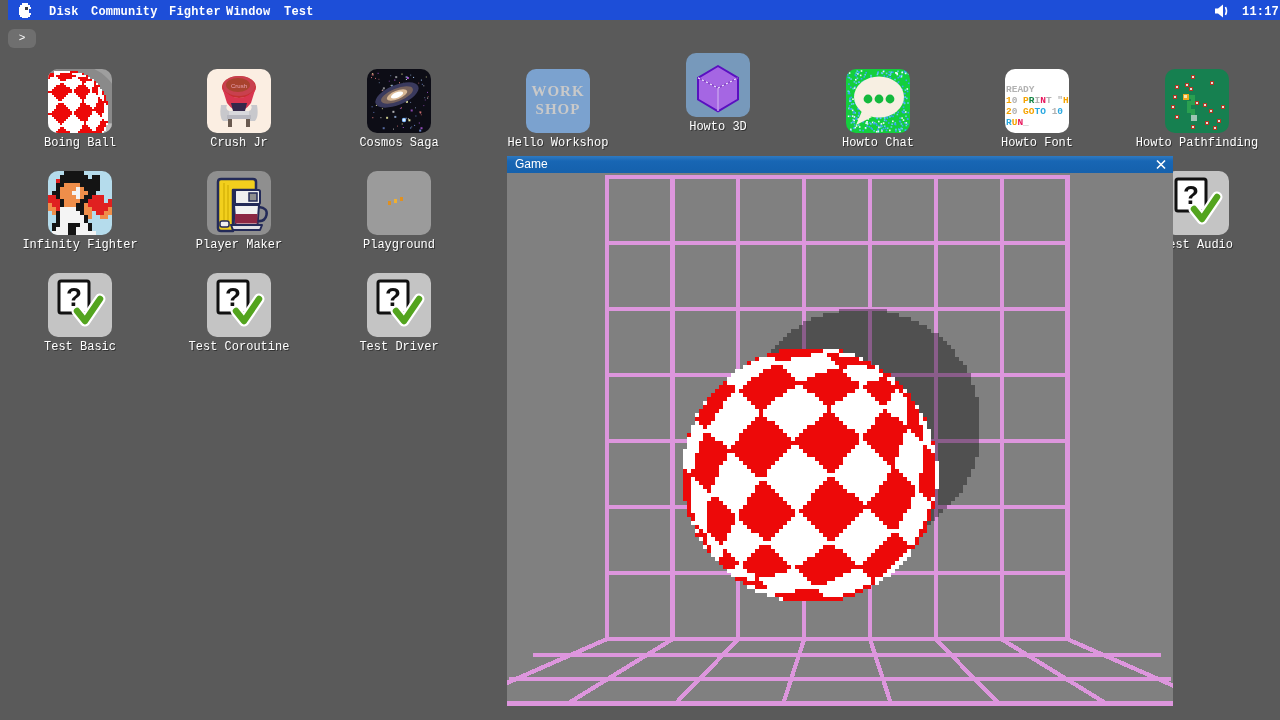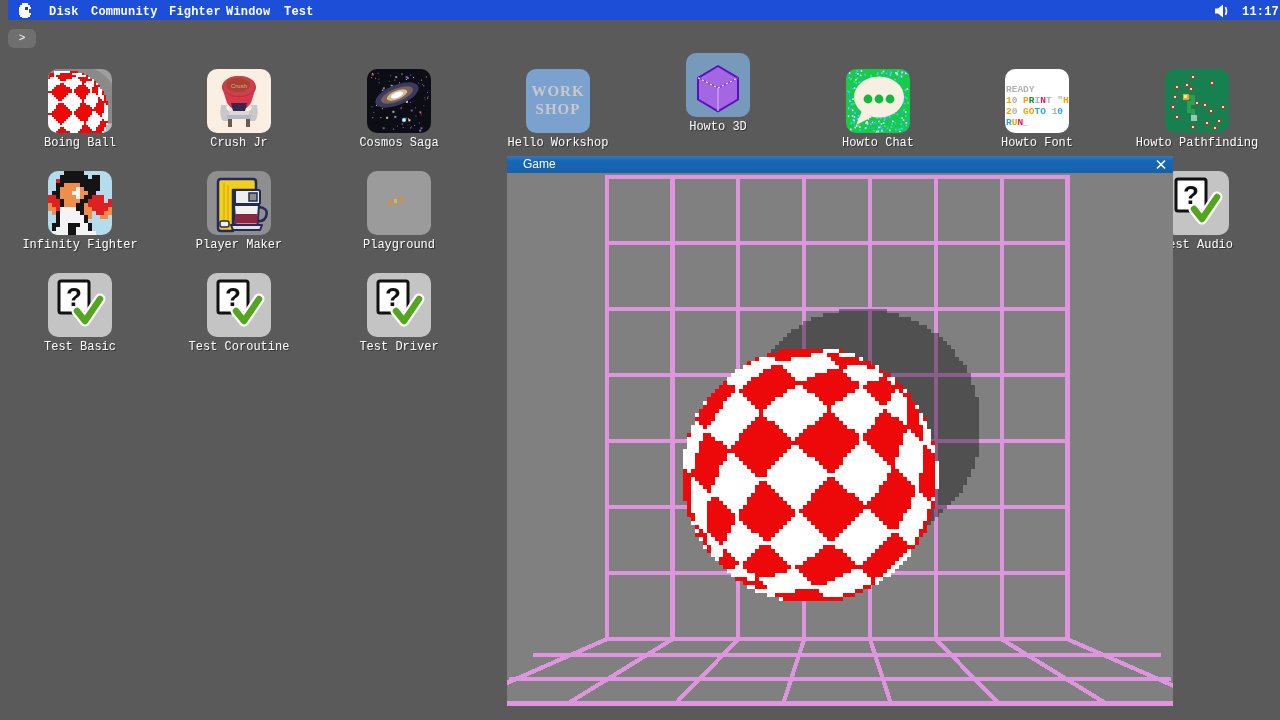--- a/index.html
+++ b/index.html
@@ -2,21 +2,21 @@
 <html><head><meta charset="utf-8"><style>
 *{margin:0;padding:0;box-sizing:border-box}
 html,body{width:1280px;height:720px;overflow:hidden;background:#5a5a5a;font-family:"Liberation Mono",monospace}
 #bar{position:absolute;left:8px;top:0;width:1280px;height:20px;background:#1d4ed8;z-index:5}
 .mi{position:absolute;top:5px;font-size:12px;font-weight:bold;color:#fff;letter-spacing:0.2px}
 #prompt{position:absolute;left:8px;top:29px;width:28px;height:19px;background:#6f6f6f;border-radius:6px;color:#fff;font-size:11px;text-align:center;line-height:19px}
 .icon{position:absolute;width:84px;height:64px;z-index:1}
 .icon svg{display:block}
 .lbl{position:absolute;top:67px;left:32px;transform:translateX(-50%);white-space:nowrap;font-size:12px;font-weight:normal;color:#fff;text-shadow:1px 1px 0 rgba(40,40,40,0.8)}
 #win{position:absolute;left:507px;top:156px;width:666px;height:550px;z-index:3}
-#tbar{height:17px;background:linear-gradient(#2e7ac2,#1866b4 30%,#1561ac);color:#fff;font-family:"Liberation Sans",sans-serif;font-size:12px;line-height:17px;padding-left:16px;position:relative}
+#tbar{height:17px;background:linear-gradient(#2e7ac2,#1866b4 30%,#1561ac);color:#fff;font-family:"Liberation Sans",sans-serif;font-size:12px;line-height:17px;padding-left:8px;position:relative}
 #tx{position:absolute;right:4px;top:1px;width:16px;height:15px}
 </style></head>
 <body>
 <div id="bar">
     <div style="position:absolute;left:10px;top:2.5px"><svg width="16" height="16" viewBox="0 0 16 16" shape-rendering="crispEdges">
         <rect x="4" y="0" width="6" height="2" fill="#fff"></rect>
         <rect x="2" y="2" width="10" height="2" fill="#fff"></rect>
         <rect x="1" y="4" width="12" height="2" fill="#fff"></rect>
         <rect x="1" y="6" width="10" height="2" fill="#fff"></rect>
         <rect x="1" y="8" width="10" height="2" fill="#fff"></rect>

